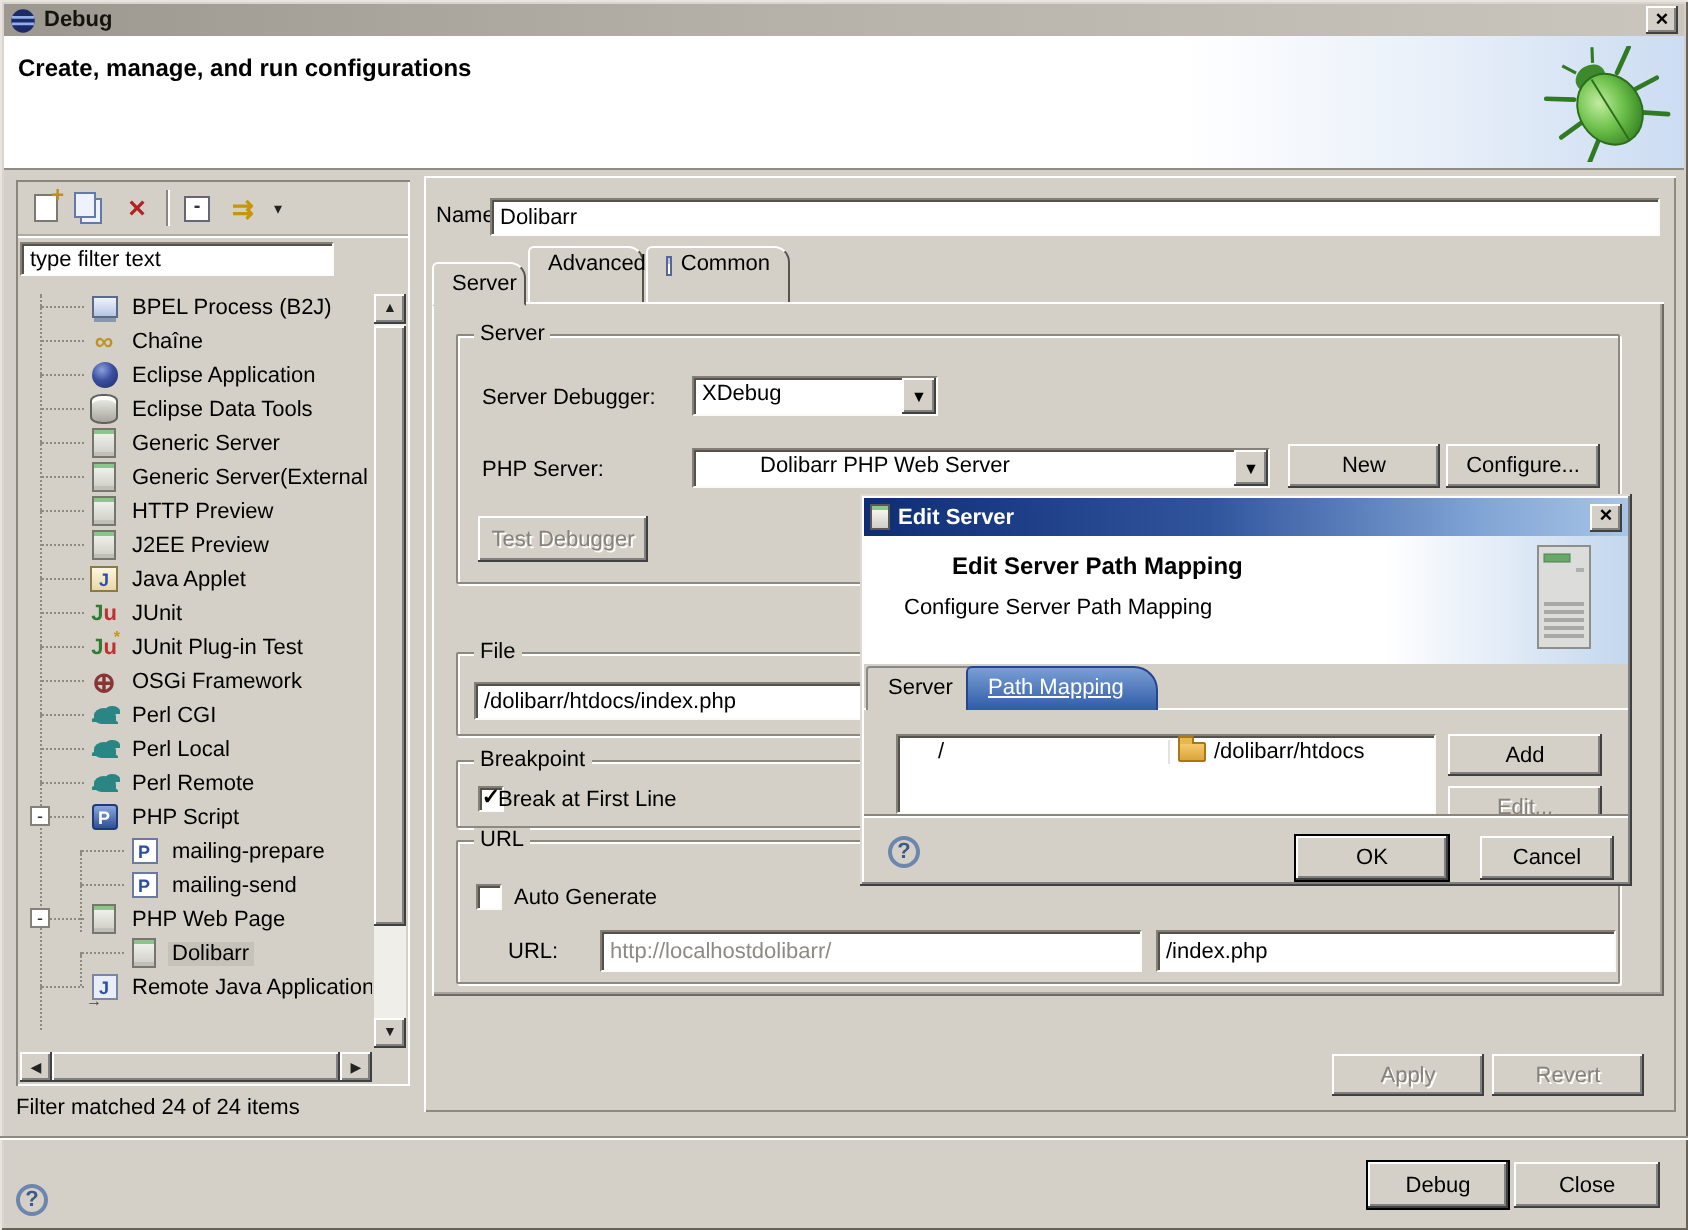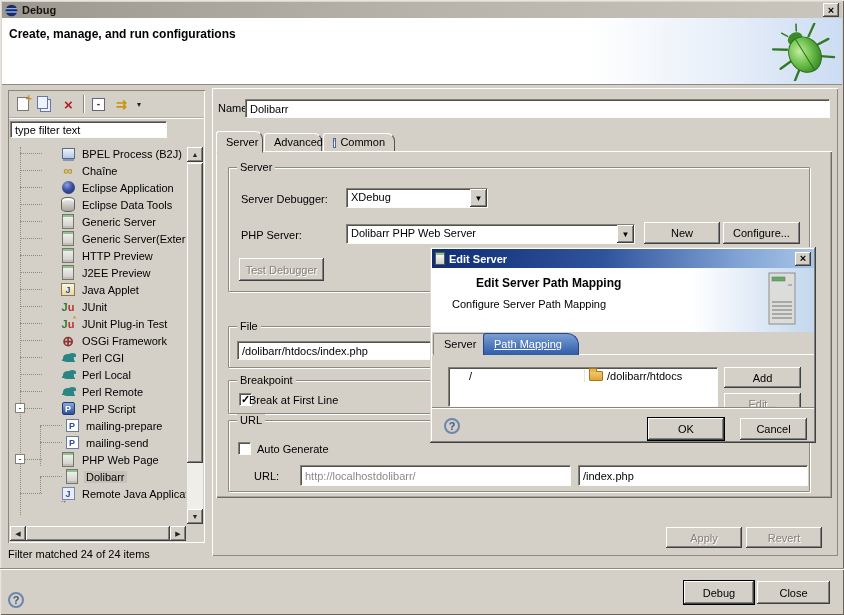--- a/index.html
+++ b/index.html
@@ -53,21 +53,21 @@
   .tbi-del{color:#b22222;font-size:15px;font-weight:bold;}
   .tbi-collapse::before{content:"-";width:11px;height:11px;border:1px solid #667;background:#fff;color:#334;
                         font-size:10px;font-weight:bold;display:flex;align-items:center;justify-content:center;line-height:1;}
   .tbi-filter{color:#c8960c;font-size:13px;font-weight:bold;}
   .tbi-caret{width:12px;font-size:8px;color:#222;}
   .filterin{left:2px;top:31px;width:157px;height:17px;}
   .tree{position:absolute;left:2px;top:55px;right:19px;height:376px;overflow:hidden;}
   .vguide{position:absolute;left:10px;top:2px;height:368px;border-left:1px dotted #8e8a80;}
   .vguide2{position:absolute;left:30px;top:281px;height:40px;border-left:1px dotted #8e8a80;}
   .vguide3{position:absolute;left:30px;top:332px;height:16px;border-left:1px dotted #8e8a80;}
-  .trow{position:relative;height:17px;display:flex;align-items:center;padding-left:50px;white-space:nowrap;}
+  .trow{position:relative;height:17px;display:flex;align-items:center;padding-left:34px;white-space:nowrap;}
   .trow.lvl2{padding-left:54px;}
   .trow::before{content:"";position:absolute;left:10px;top:8px;width:22px;border-top:1px dotted #8e8a80;}
   .trow.lvl2::before{left:30px;width:22px;}
   .trow .tlabel{padding:0 2px;}
   .trow.sel .tlabel{background:#c6c2ba;}
   .expander{position:absolute;left:5px;top:3px;width:10px;height:10px;background:#fff;border:1px solid #848078;
             display:flex;align-items:center;justify-content:center;font-size:9px;line-height:1;color:#222;}
   
   .ti{width:16px;height:16px;display:inline-flex;align-items:center;justify-content:center;
       margin-right:4px;flex:none;font-weight:bold;position:relative;}
@@ -104,21 +104,21 @@
   .sbtn{width:16px;height:15px;flex:none;display:flex;align-items:center;justify-content:center;font-size:7px;color:#222;
         background:#d4d0c8;box-shadow:inset -1px -1px 0 #404040, inset 1px 1px 0 #fff, inset -2px -2px 0 #808080;}
   .vsb .sbtn{width:16px;height:15px;}
   .vthumb{position:absolute;left:0;top:16px;width:16px;height:300px;
           background:#d4d0c8;box-shadow:inset -1px -1px 0 #404040, inset 1px 1px 0 #fff, inset -2px -2px 0 #808080;}
   .hthumb{flex:1;background:#d4d0c8;box-shadow:inset -1px -1px 0 #404040, inset 1px 1px 0 #fff, inset -2px -2px 0 #808080;}
   .sstatus{position:absolute;left:8px;top:548px;}
   
   .rpanel{position:absolute;left:212px;top:88px;width:626px;height:468px;
           box-shadow:inset 1px 1px 0 #fff, inset -1px -1px 0 #8e8a80;}
-  .mtab{position:absolute;top:45px;height:33px;background:#d4d0c8;border:1px solid;border-color:#fff #57534d #d4d0c8 #fff;
+  .mtab{position:absolute;top:35px;height:33px;background:#d4d0c8;border:1px solid;border-color:#fff #57534d #d4d0c8 #fff;
         border-radius:3px 8px 0 0;padding:2px 9px 0;display:flex;gap:4px;align-items:flex-start;z-index:2;}
   .mtab.active{top:43px;height:22px;z-index:4;padding-top:4px;}
   .tabframe{position:absolute;left:4px;top:63px;width:616px;height:347px;background:#d4d0c8;
             box-shadow:inset 1px 1px 0 #fff, inset -1px -1px 0 #6e6a63, inset -2px -2px 0 #a8a49c;z-index:3;}
   .commonico{width:12px;height:10px;margin-top:2px;border:1px solid #55679a;background:
      linear-gradient(#b9c8e8,#b9c8e8) 0 0/12px 3px no-repeat,#fff;}
   
   .dlg{position:absolute;left:430px;top:247px;width:386px;height:196px;background:#d4d0c8;z-index:10;
        box-shadow:inset -1px -1px 0 #404040, inset 1px 1px 0 #dedad2, inset -2px -2px 0 #808080, inset 2px 2px 0 #fff;}
   .dtitle{position:absolute;left:2px;top:2px;right:2px;height:19px;display:flex;align-items:center;gap:4px;padding:0 3px;
@@ -328,26 +328,26 @@
     <div class="mtab" style="left:111px;width:72px;">
       <span class="commonico"></span>
       <span>Common</span>
     </div>
 
     <div class="tabframe">
 
       <div class="grp" style="left:12px;top:16px;width:582px;height:125px;">
         <span class="grp-legend">Server</span>
         <span class="lbl" style="left:12px;top:25px;">Server Debugger:</span>
-        <div class="combo" style="left:117px;top:20px;width:142px;height:20px;">
+        <div class="combo" style="left:117px;top:20px;width:123px;height:20px;">
           <span class="ctxt">XDebug</span>
           <span class="carrow">▼</span>
         </div>
         <span class="lbl" style="left:12px;top:61px;">PHP Server:</span>
-        <div class="combo" style="left:117px;top:56px;width:289px;height:20px;">
+        <div class="combo" style="left:117px;top:56px;width:289px;height:20px;padding-left:29px;">
           <span class="ctxt">Dolibarr PHP Web Server</span>
           <span class="carrow">▼</span>
         </div>
         <button class="btn" style="left:415px;top:54px;width:76px;height:22px;">New</button>
         <button class="btn" style="left:494px;top:54px;width:77px;height:22px;">Configure...</button>
         <button class="btn disabled" style="left:10px;top:90px;width:85px;height:23px;">Test Debugger</button>
       </div>
 
       <div class="grp" style="left:12px;top:175px;width:582px;height:42px;">
         <span class="grp-legend">File</span>

